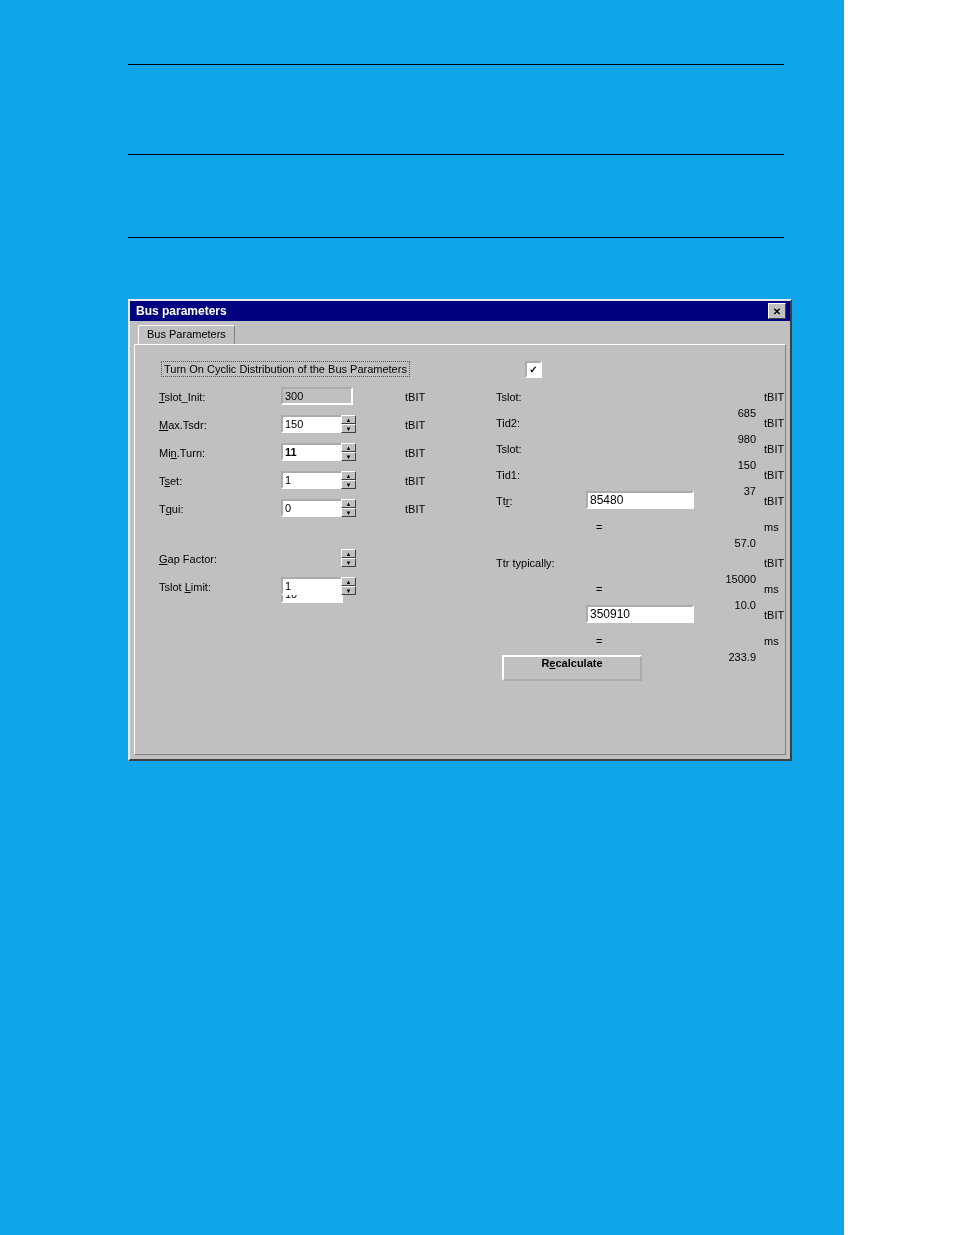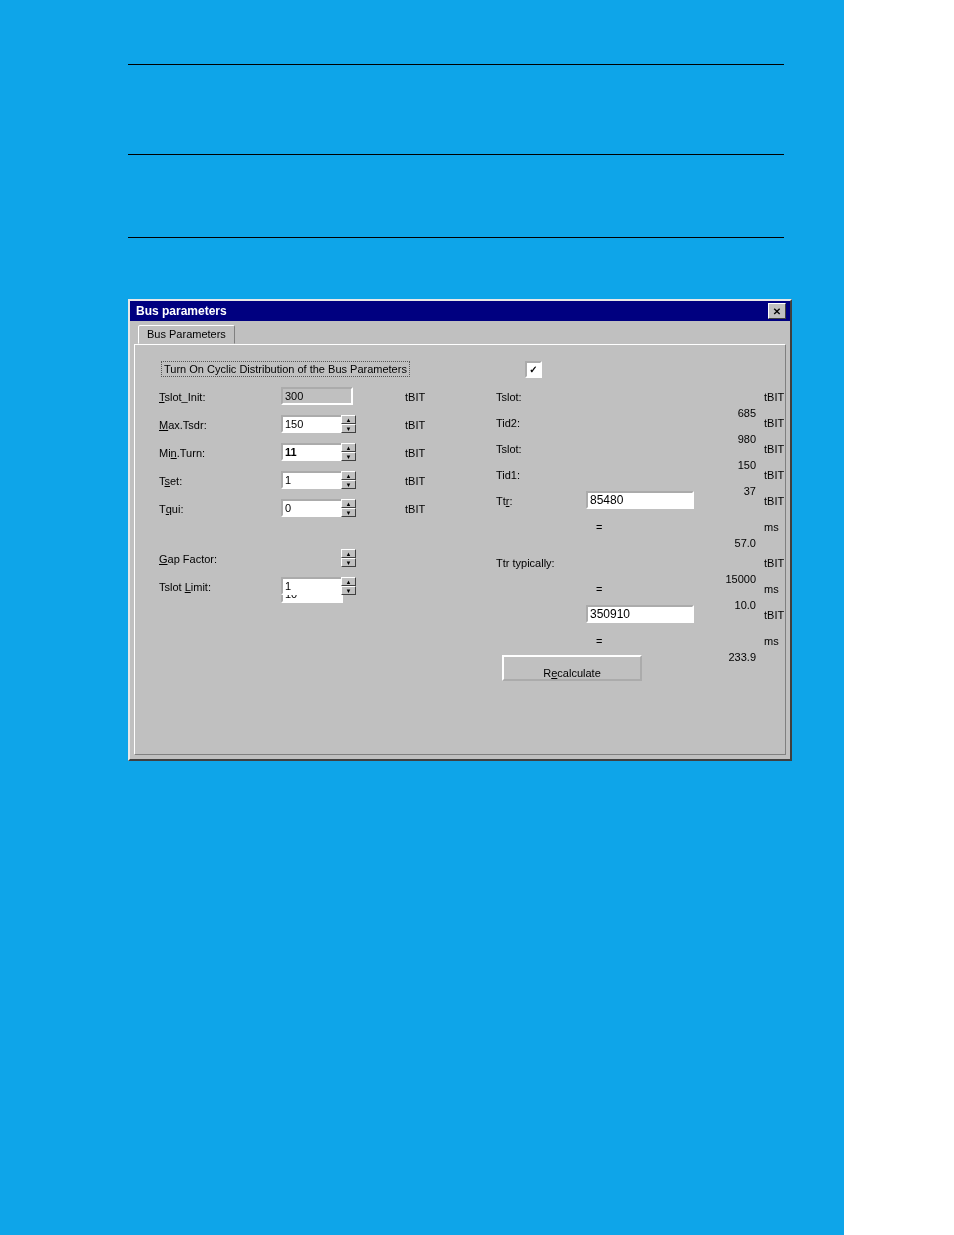--- a/index.html
+++ b/index.html
@@ -24,21 +24,21 @@
   .input{position:absolute;left:122px;top:2px;width:72px;height:18px;border:2px inset #fff;background:#fff;padding:0 2px;font-family:inherit;font-size:11px;box-sizing:border-box;}
   .input.ro{background:#c0c0c0;border:2px inset #fff;}
   .spinner{position:absolute;left:182px;top:2px;width:15px;height:18px;display:flex;flex-direction:column;}
   .spin{flex:1;border:1px solid;border-color:#fff #404040 #404040 #fff;background:#c0c0c0;display:flex;align-items:center;justify-content:center;font-size:6px;line-height:1;}
   .unitL{position:absolute;left:246px;top:6px;}
   .cyclic-label{position:absolute;left:14px;top:2px;border:1px dotted #555;padding:1px 2px;font-size:11px;}
   .cyclic-cb{position:absolute;left:378px;top:2px;width:13px;height:13px;border:2px inset #fff;background:#fff;display:flex;align-items:center;justify-content:center;font-size:10px;font-weight:bold;}
   .rinput{position:absolute;left:90px;top:2px;width:108px;height:18px;border:2px inset #fff;background:#fff;padding:0 2px;font-family:inherit;font-size:12px;box-sizing:border-box;}
   .eq{position:absolute;left:100px;top:6px;}
   .section-label{position:absolute;left:0;top:4px;}
-  .btn{position:absolute;left:6px;top:0;height:22px;width:136px;border:2px outset #fff;background:#c0c0c0;display:flex;align-items:flex-end;justify-content:center;font-size:11px;}
+  .btn{position:absolute;left:6px;top:0;height:22px;width:136px;border:2px outset #fff;background:#c0c0c0;display:flex;align-items:flex-start;justify-content:center;font-size:11px;font-weight:bold;}
   .btn .u{text-decoration:underline;}
   .spacer10{height:10px;}
   .spacer22{height:22px;}
   .cyclic-row{position:relative;height:34px;}
   .right-col .row{height:26px;}
 </style>
 </head>
 <body>
 <div class="page">
   <div class="rule" style="top:64px;"></div>

